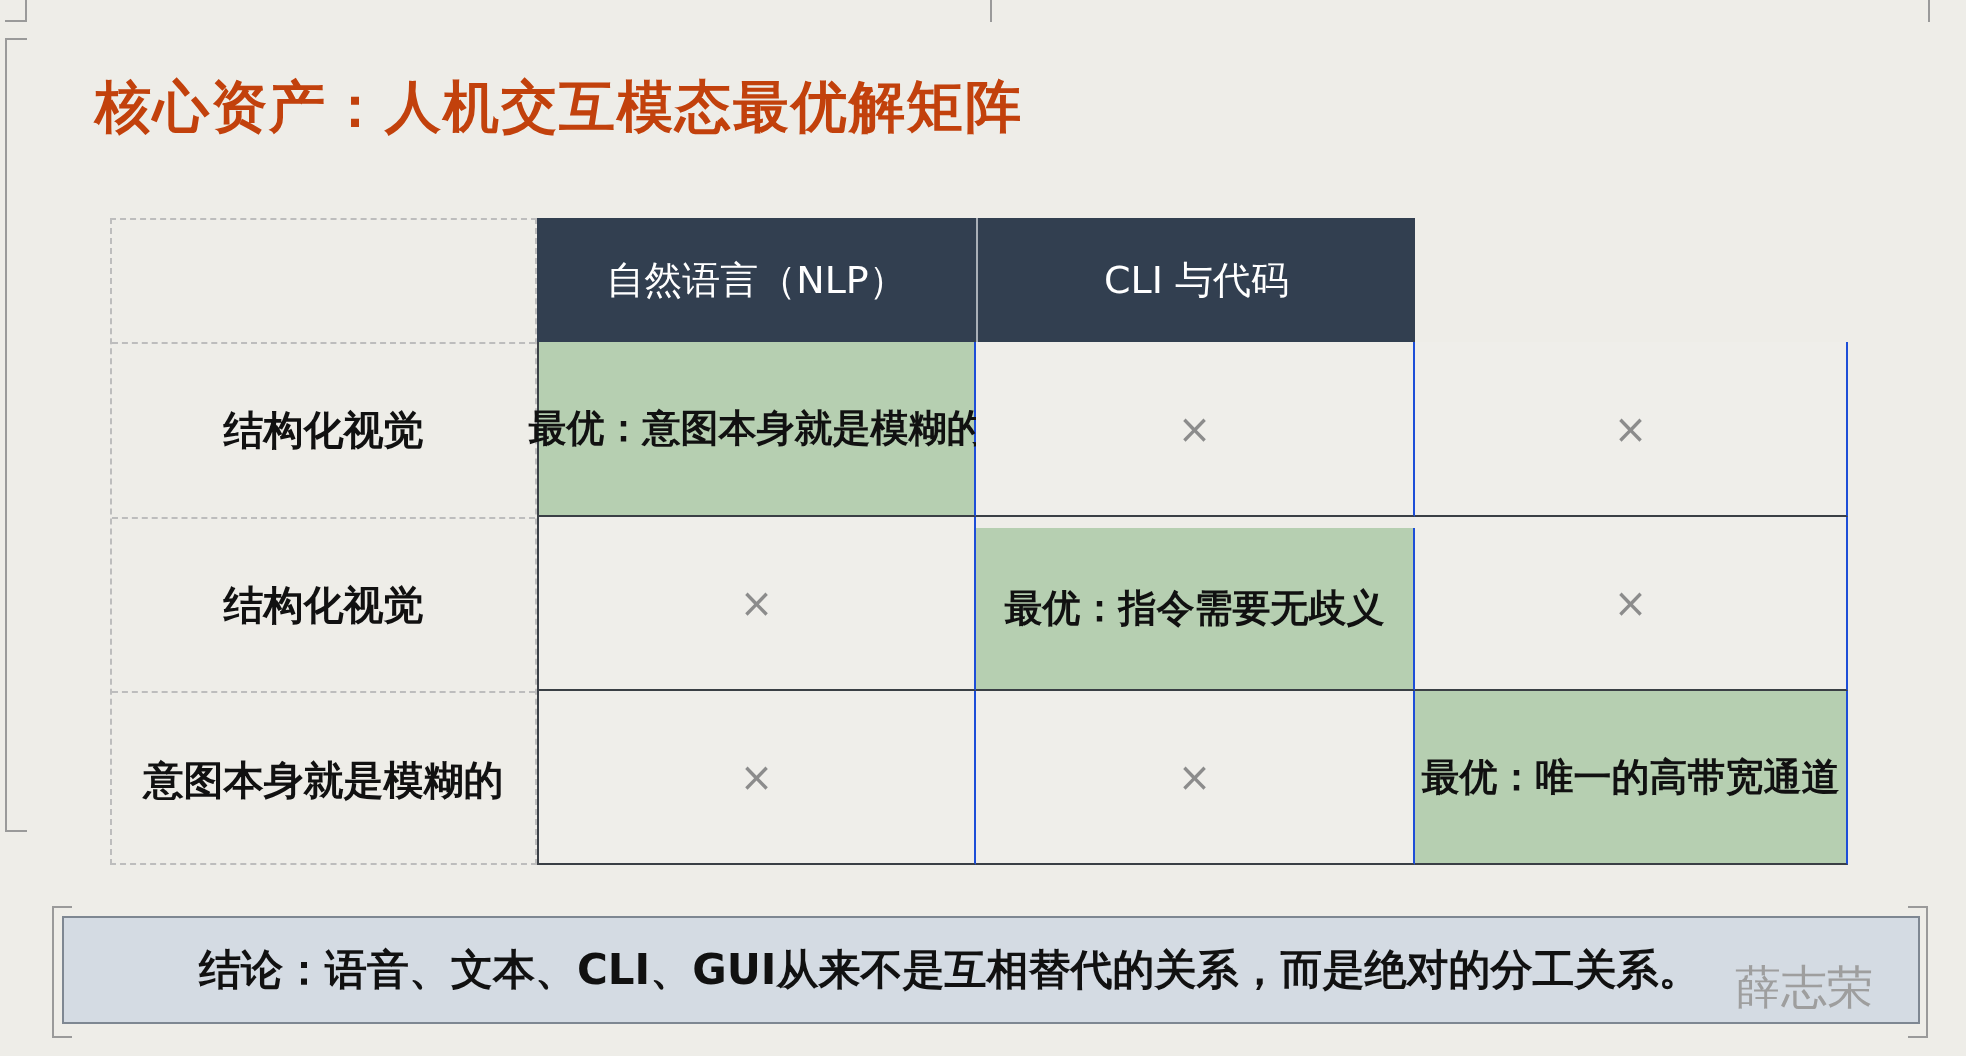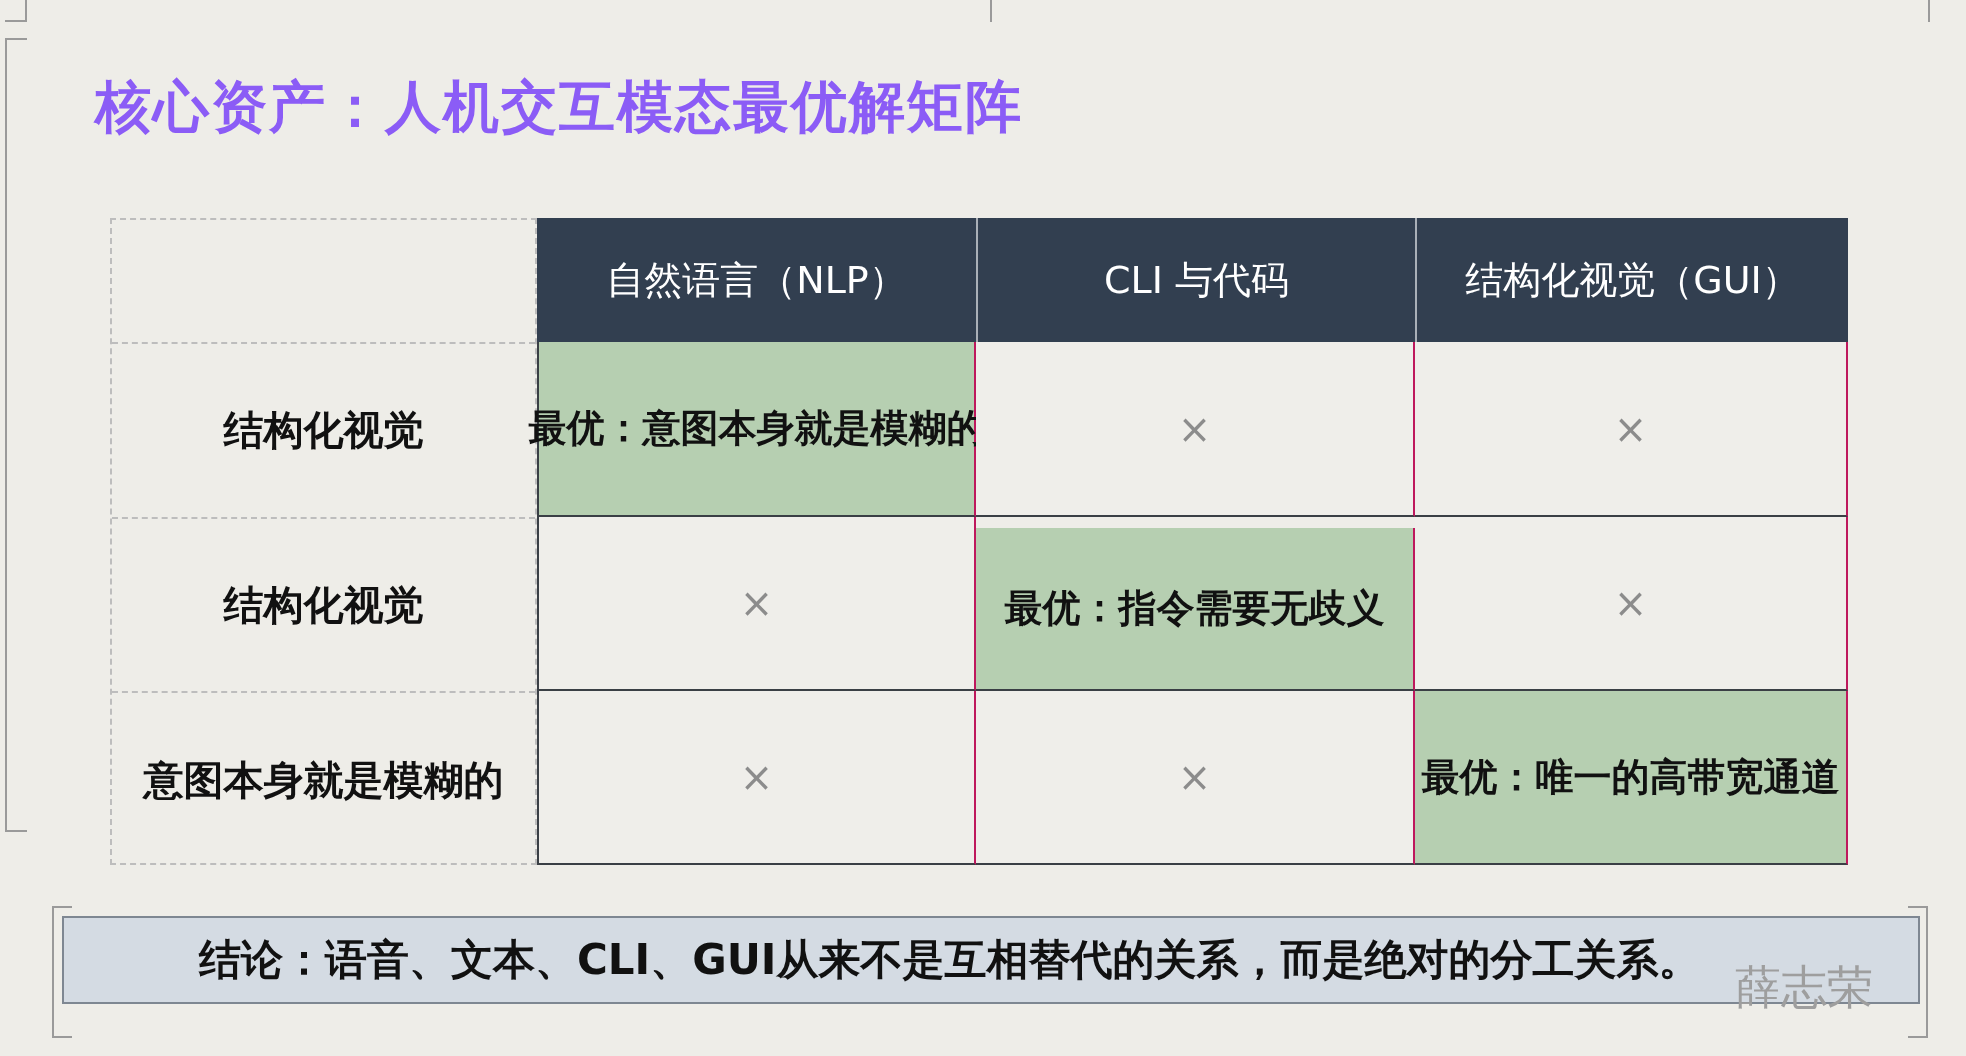--- a/index.html
+++ b/index.html
@@ -5,21 +5,21 @@
   html, body { margin:0; padding:0; }
   body {
     width:1966px; height:1056px; overflow:hidden;
     background:#eeede8;
     font-family:"DejaVu Sans", sans-serif;
     position:relative; color:#1a1a1a;
   }
   .corner { position:absolute; border-color:#9a9a9a; border-style:solid; border-width:0; }
   .title {
     position:absolute; left:95px; top:70px;
-    font-size:56px; font-weight:bold; color:#8b5cf6; letter-spacing:2px;
+    font-size:56px; font-weight:bold; color:#c2410c; letter-spacing:2px;
   }
   .matrix {
     position:absolute; left:110px; top:218px;
     display:grid;
     grid-template-columns: 427px 439px 439px 433px;
     grid-template-rows: 124px 175px 174px 174px;
   }
   .row-label-col {
     grid-column:1; grid-row:1 / span 4;
     border:2px dashed #bdbdbd; box-sizing:border-box;
@@ -31,27 +31,27 @@
   .hdr {
     background:#323f50; color:#fff;
     display:flex; align-items:center; justify-content:center;
     font-size:38px; box-sizing:border-box;
     border-left:2px solid #aab0b8;
   }
   .hdr.first { border-left:none; }
   .cell {
     display:flex; align-items:center; justify-content:center;
     box-sizing:border-box; background:#efeeea;
-    border-right:2px solid #be185d; border-bottom:2px solid #3a3f45;
+    border-right:2px solid #1d4ed8; border-bottom:2px solid #3a3f45;
   }
   .cell.c1 { border-left:2px solid #3a3f45; }
   .cell.best { background:#b6cfb1; font-size:38px; font-weight:bold; color:#111; white-space:nowrap; }
   .xmark { font-size:40px; color:#8c8c8c; }
   .conclusion {
-    position:absolute; left:62px; top:916px; width:1858px; height:88px;
+    position:absolute; left:62px; top:916px; width:1858px; height:108px;
     background:#d4dbe3; border:2px solid #7e8792; box-sizing:border-box;
     display:flex; align-items:center; padding-left:135px;
     font-size:42px; font-weight:bold; color:#111;
   }
   .watermark {
     position:absolute; left:1735px; top:945px;
     font-size:46px; color:#9e9e9e;margin-top:12px;
   }
 </style>
 </head>
@@ -67,21 +67,20 @@
 <div class="matrix">
   <div class="row-label-col" style="display:grid;grid-template-rows:124px 175px 174px 174px;">
     <div class="rl"></div>
     <div class="rl">结构化视觉</div>
     <div class="rl">结构化视觉</div>
     <div class="rl last">意图本身就是模糊的</div>
   </div>
 
   <div class="hdr" style="grid-column:3;grid-row:1;">CLI 与代码</div>
   <div class="hdr first" style="grid-column:2;grid-row:1;">自然语言（NLP）</div>
-  <div class="hdr" style="grid-column:4;grid-row:1;">结构化视觉（GUI）</div>
 
   <div class="cell c1 best" style="grid-column:2;grid-row:2;">最优：意图本身就是模糊的</div>
   <div class="cell" style="grid-column:3;grid-row:2;">
       <span class="xmark">×</span>
     </div>
   <div class="cell" style="grid-column:4;grid-row:2;">
       <span class="xmark">×</span>
     </div>
 
   <div class="cell c1" style="grid-column:2;grid-row:3;">

